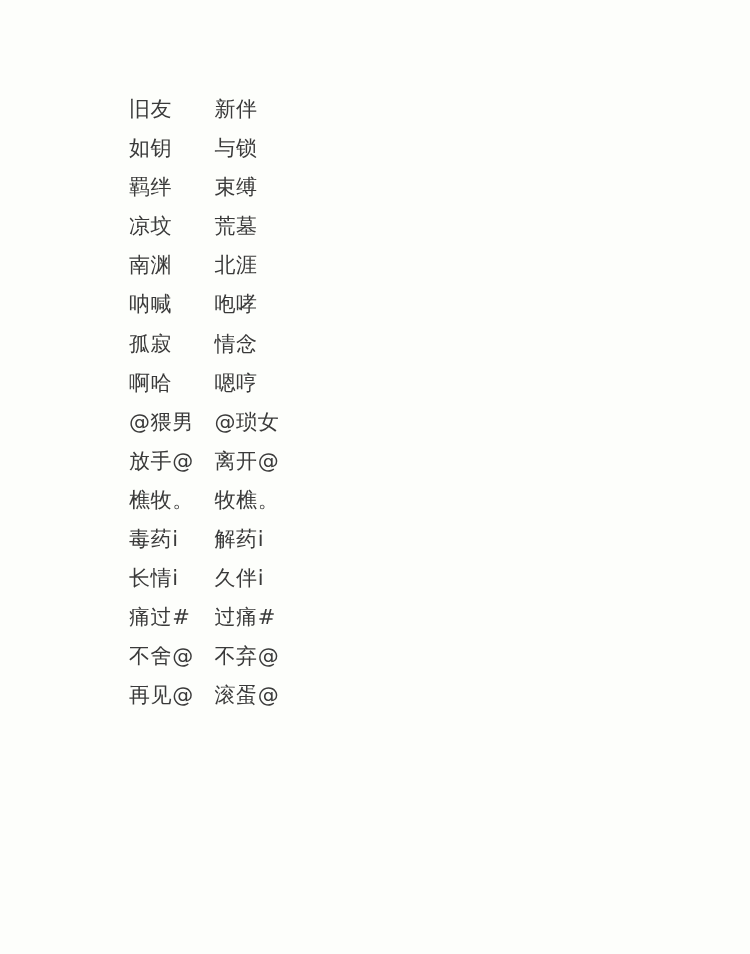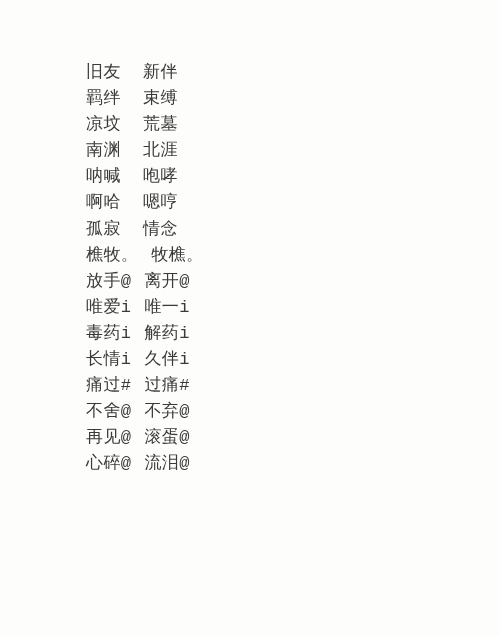--- a/index.html
+++ b/index.html
@@ -25,53 +25,52 @@
     position: absolute;
     left: 86px;
     top: 60px;
     width: 360px;
   }
   .row {
     display: block;
     height: 26.1px;
     line-height: 26.1px;
     white-space: nowrap;
-    font-size: 17px;
+    font-size: 14px;
     color: #3a3a3a;
     letter-spacing: 0.4px;
-    font-family: Liberation Mono, monospace;
   }
   .cell {
     display: inline-block;
     vertical-align: baseline;
     color: #3a3a3a;
   }
   .cell-left {
     min-width: 44px;
     margin-right: 13px;
   }
   .cell-right {
     min-width: 44px;
   }
 </style>
 </head>
 <body>
 
 <div class="page">
   <div class="list" id="list-root">
       <div class="row"><span class="cell cell-left">旧友</span><span class="cell cell-right">新伴</span></div>
+      <div class="row"><span class="cell cell-left">如钥</span><span class="cell cell-right">与锁</span></div>
       <div class="row"><span class="cell cell-left">羁绊</span><span class="cell cell-right">束缚</span></div>
       <div class="row"><span class="cell cell-left">凉坟</span><span class="cell cell-right">荒墓</span></div>
       <div class="row"><span class="cell cell-left">南渊</span><span class="cell cell-right">北涯</span></div>
       <div class="row"><span class="cell cell-left">呐喊</span><span class="cell cell-right">咆哮</span></div>
+      <div class="row"><span class="cell cell-left">孤寂</span><span class="cell cell-right">情念</span></div>
       <div class="row"><span class="cell cell-left">啊哈</span><span class="cell cell-right">嗯哼</span></div>
-      <div class="row"><span class="cell cell-left">孤寂</span><span class="cell cell-right">情念</span></div>
+      <div class="row"><span class="cell cell-left">@猥男</span><span class="cell cell-right">@琐女</span></div>
+      <div class="row"><span class="cell cell-left">放手@</span><span class="cell cell-right">离开@</span></div>
       <div class="row"><span class="cell cell-left">樵牧。</span><span class="cell cell-right">牧樵。</span></div>
-      <div class="row"><span class="cell cell-left">放手@</span><span class="cell cell-right">离开@</span></div>
-      <div class="row"><span class="cell cell-left">唯爱i</span><span class="cell cell-right">唯一i</span></div>
       <div class="row"><span class="cell cell-left">毒药i</span><span class="cell cell-right">解药i</span></div>
       <div class="row"><span class="cell cell-left">长情i</span><span class="cell cell-right">久伴i</span></div>
       <div class="row"><span class="cell cell-left">痛过#</span><span class="cell cell-right">过痛#</span></div>
       <div class="row"><span class="cell cell-left">不舍@</span><span class="cell cell-right">不弃@</span></div>
       <div class="row"><span class="cell cell-left">再见@</span><span class="cell cell-right">滚蛋@</span></div>
-      <div class="row"><span class="cell cell-left">心碎@</span><span class="cell cell-right">流泪@</span></div>
     </div>
 </div>
 
 </body></html>

